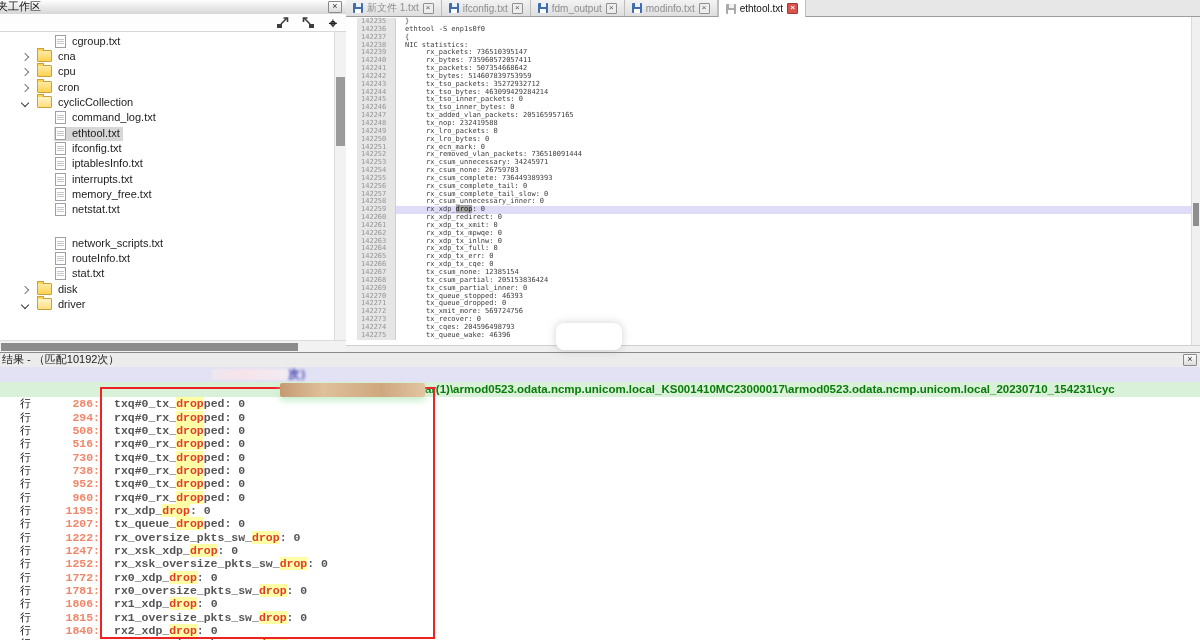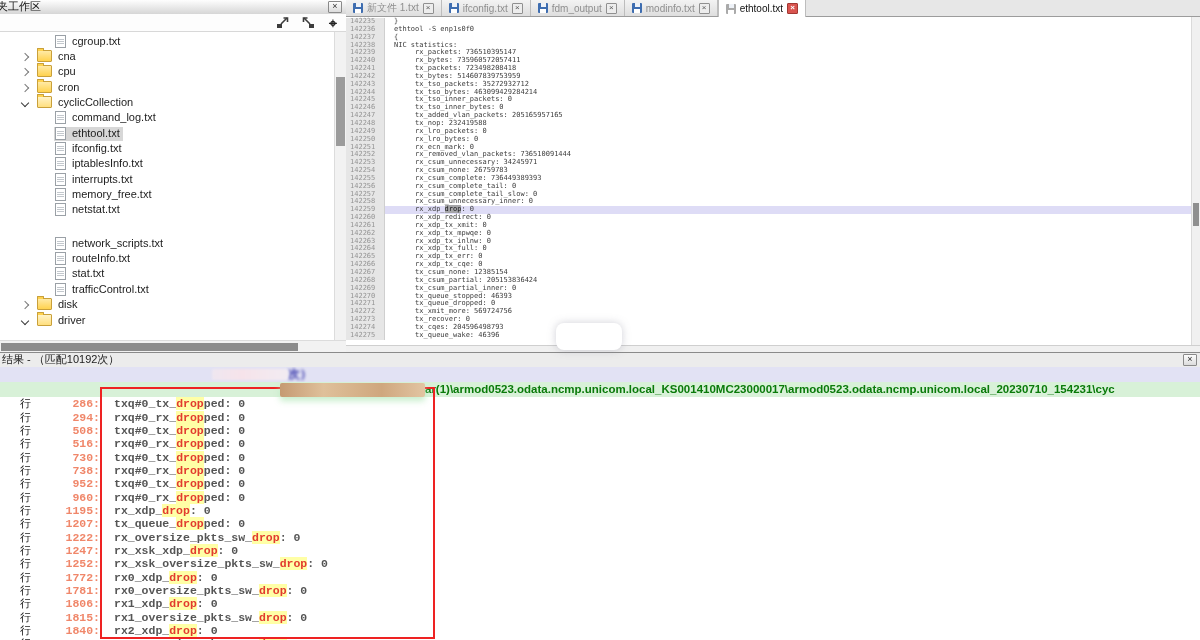--- a/index.html
+++ b/index.html
@@ -56,21 +56,21 @@
   .floppy::after{content:'';position:absolute;bottom:0;left:2px;width:6px;height:4px;background:#ffffff;}
   .tab-close{width:9px;height:9px;line-height:8px;font-size:8px;text-align:center;border:1px solid #909090;
     color:#5a5a5a;background:#ededed;border-radius:1px;flex:none;}
   .tab-close.red{background:#d9544f;border-color:#a23833;color:#fff;font-weight:bold;}
 
   
   #editor{left:346px;top:17px;right:0;height:328px;background:#fff;overflow:hidden;}
   #ed-lines{position:absolute;left:0;top:1px;right:9px;}
   .ed-line{display:flex;height:7.85px;line-height:7.9px;font-size:7px;
     font-family:"DejaVu Sans Mono","Liberation Mono",monospace;}
-  .ed-num{width:34px;padding-left:4px;background:#e6e6e6;border-right:1px solid #cfcfcf;color:#949494;flex:none;}
+  .ed-num{width:34px;padding-left:4px;background:#e6e6e6;border-right:1px solid #cfcfcf;color:#949494;flex:none;margin-left:11px;}
   .ed-text{flex:1;white-space:pre;color:#3c3c3c;padding-left:9px;}
   .ed-line.cur .ed-text{background:#dedcf6;}
   .ed-match{background:#a5a5a8;color:#141418;}
   #ed-vscroll{position:absolute;right:0;top:0;width:9px;height:328px;background:#f0f0f0;border-left:1px solid #dadada;box-sizing:border-box;}
   #ed-vthumb{position:absolute;left:1px;right:1px;top:186px;height:23px;background:#8f8f8f;}
   #ed-hstrip{left:346px;top:345px;right:0;height:7px;background:#f0f0f0;border-top:1px solid #cfcfcf;box-sizing:border-box;}
 
   
   #results{left:0;top:352px;width:1200px;height:288px;background:#fff;border-top:1px solid #8a8a8a;box-sizing:border-box;}
   #res-header{left:0;top:0;right:0;height:14px;background:#ececec;font-size:11px;color:#222;line-height:13px;padding-left:2px;}
@@ -215,26 +215,20 @@
           <span class="docicon"></span>
           <span class="tlabel">routeInfo.txt</span>
         </span>
       </div>
       <div class="tree-row file">
         <span class="tr-inner">
           <span class="docicon"></span>
           <span class="tlabel">stat.txt</span>
         </span>
       </div>
-      <div class="tree-row file">
-        <span class="tr-inner">
-          <span class="docicon"></span>
-          <span class="tlabel">trafficControl.txt</span>
-        </span>
-      </div>
       <div class="tree-row folder">
         <span class="chev right"></span>
         <span class="tr-inner">
           <span class="ficon"></span>
           <span class="tlabel">disk</span>
         </span>
       </div>
       <div class="tree-row folder">
         <span class="chev down"></span>
         <span class="tr-inner">
@@ -300,21 +294,21 @@
       <div class="ed-line">
         <span class="ed-num">142239</span>
         <span class="ed-text">     rx_packets: 736510395147</span>
       </div>
       <div class="ed-line">
         <span class="ed-num">142240</span>
         <span class="ed-text">     rx_bytes: 735960572057411</span>
       </div>
       <div class="ed-line">
         <span class="ed-num">142241</span>
-        <span class="ed-text">     tx_packets: 723498208418</span>
+        <span class="ed-text">     tx_packets: 507354668642</span>
       </div>
       <div class="ed-line">
         <span class="ed-num">142242</span>
         <span class="ed-text">     tx_bytes: 514607839753959</span>
       </div>
       <div class="ed-line">
         <span class="ed-num">142243</span>
         <span class="ed-text">     tx_tso_packets: 35272932712</span>
       </div>
       <div class="ed-line">

